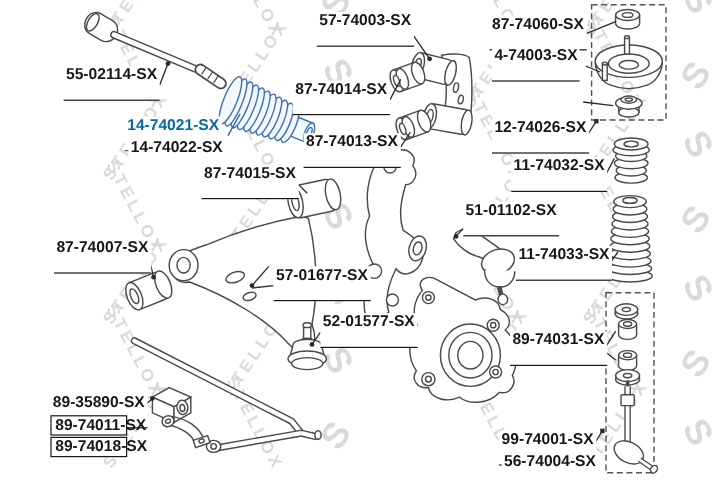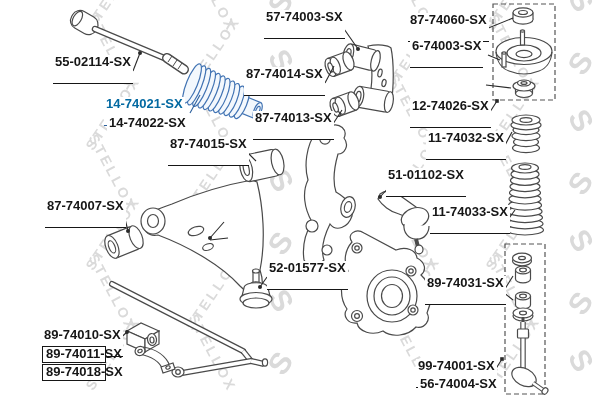--- a/index.html
+++ b/index.html
@@ -362,33 +362,34 @@
         <line x1="114" y1="344" x2="127" y2="332" stroke="#2a2a2a" stroke-width="1.1"></line>
         <circle cx="127" cy="332" r="2" fill="#2a2a2a" stroke="none"></circle>
         <line x1="492" y1="375" x2="502" y2="359" stroke="#2a2a2a" stroke-width="1.1"></line>
         <rect x="500.2" y="357.2" width="3.6" height="3.6" fill="#2a2a2a" stroke="none"></rect>
       </g>
   </svg>
 
   <div id="labels-layer">
       <div class="part-label u" style="left: 264px; top: 10px;">57-74003-SX</div>
       <div class="part-label u" style="left: 408px; top: 13px;">87-74060-SX</div>
-      <div class="part-label u" style="left: 410px; top: 39px;">6-74003-SX</div>
+      <div class="part-label u" style="left: 410px; top: 39px;">4-74003-SX</div>
       <div class="part-label u" style="left: 53px; top: 55px;">55-02114-SX</div>
       <div class="part-label u" style="left: 244px; top: 67px;">87-74014-SX</div>
       <div class="part-label u hl" style="left: 104px; top: 97px;">14-74021-SX</div>
       <div class="part-label u" style="left: 410px; top: 99px;">12-74026-SX</div>
       <div class="part-label" style="left: 107px; top: 116px;">14-74022-SX</div>
       <div class="part-label u" style="left: 253px; top: 111px;">87-74013-SX</div>
       <div class="part-label u" style="left: 426px; top: 131px;">11-74032-SX</div>
       <div class="part-label u" style="left: 168px; top: 137px;">87-74015-SX</div>
       <div class="part-label u" style="left: 386px; top: 168px;">51-01102-SX</div>
       <div class="part-label u" style="left: 45px; top: 199px;">87-74007-SX</div>
       <div class="part-label u" style="left: 430px; top: 205px;">11-74033-SX</div>
+      <div class="part-label u" style="left: 228px; top: 222px;">57-01677-SX</div>
       <div class="part-label u" style="left: 267px; top: 261px;">52-01577-SX</div>
       <div class="part-label u" style="left: 425px; top: 276px;">89-74031-SX</div>
-      <div class="part-label u" style="left: 42px; top: 328px;">89-74010-SX</div>
+      <div class="part-label u" style="left: 42px; top: 328px;">89-35890-SX</div>
       <div class="part-label boxed" style="left: 42px; top: 346px;">89-74011-SX</div>
       <div class="part-label boxed" style="left: 42px; top: 364px;">89-74018-SX</div>
       <div class="part-label u" style="left: 416px; top: 359px;">99-74001-SX</div>
       <div class="part-label" style="left: 418px; top: 377px;">56-74004-SX</div>
     </div>
 </div>
 
 </body></html>

